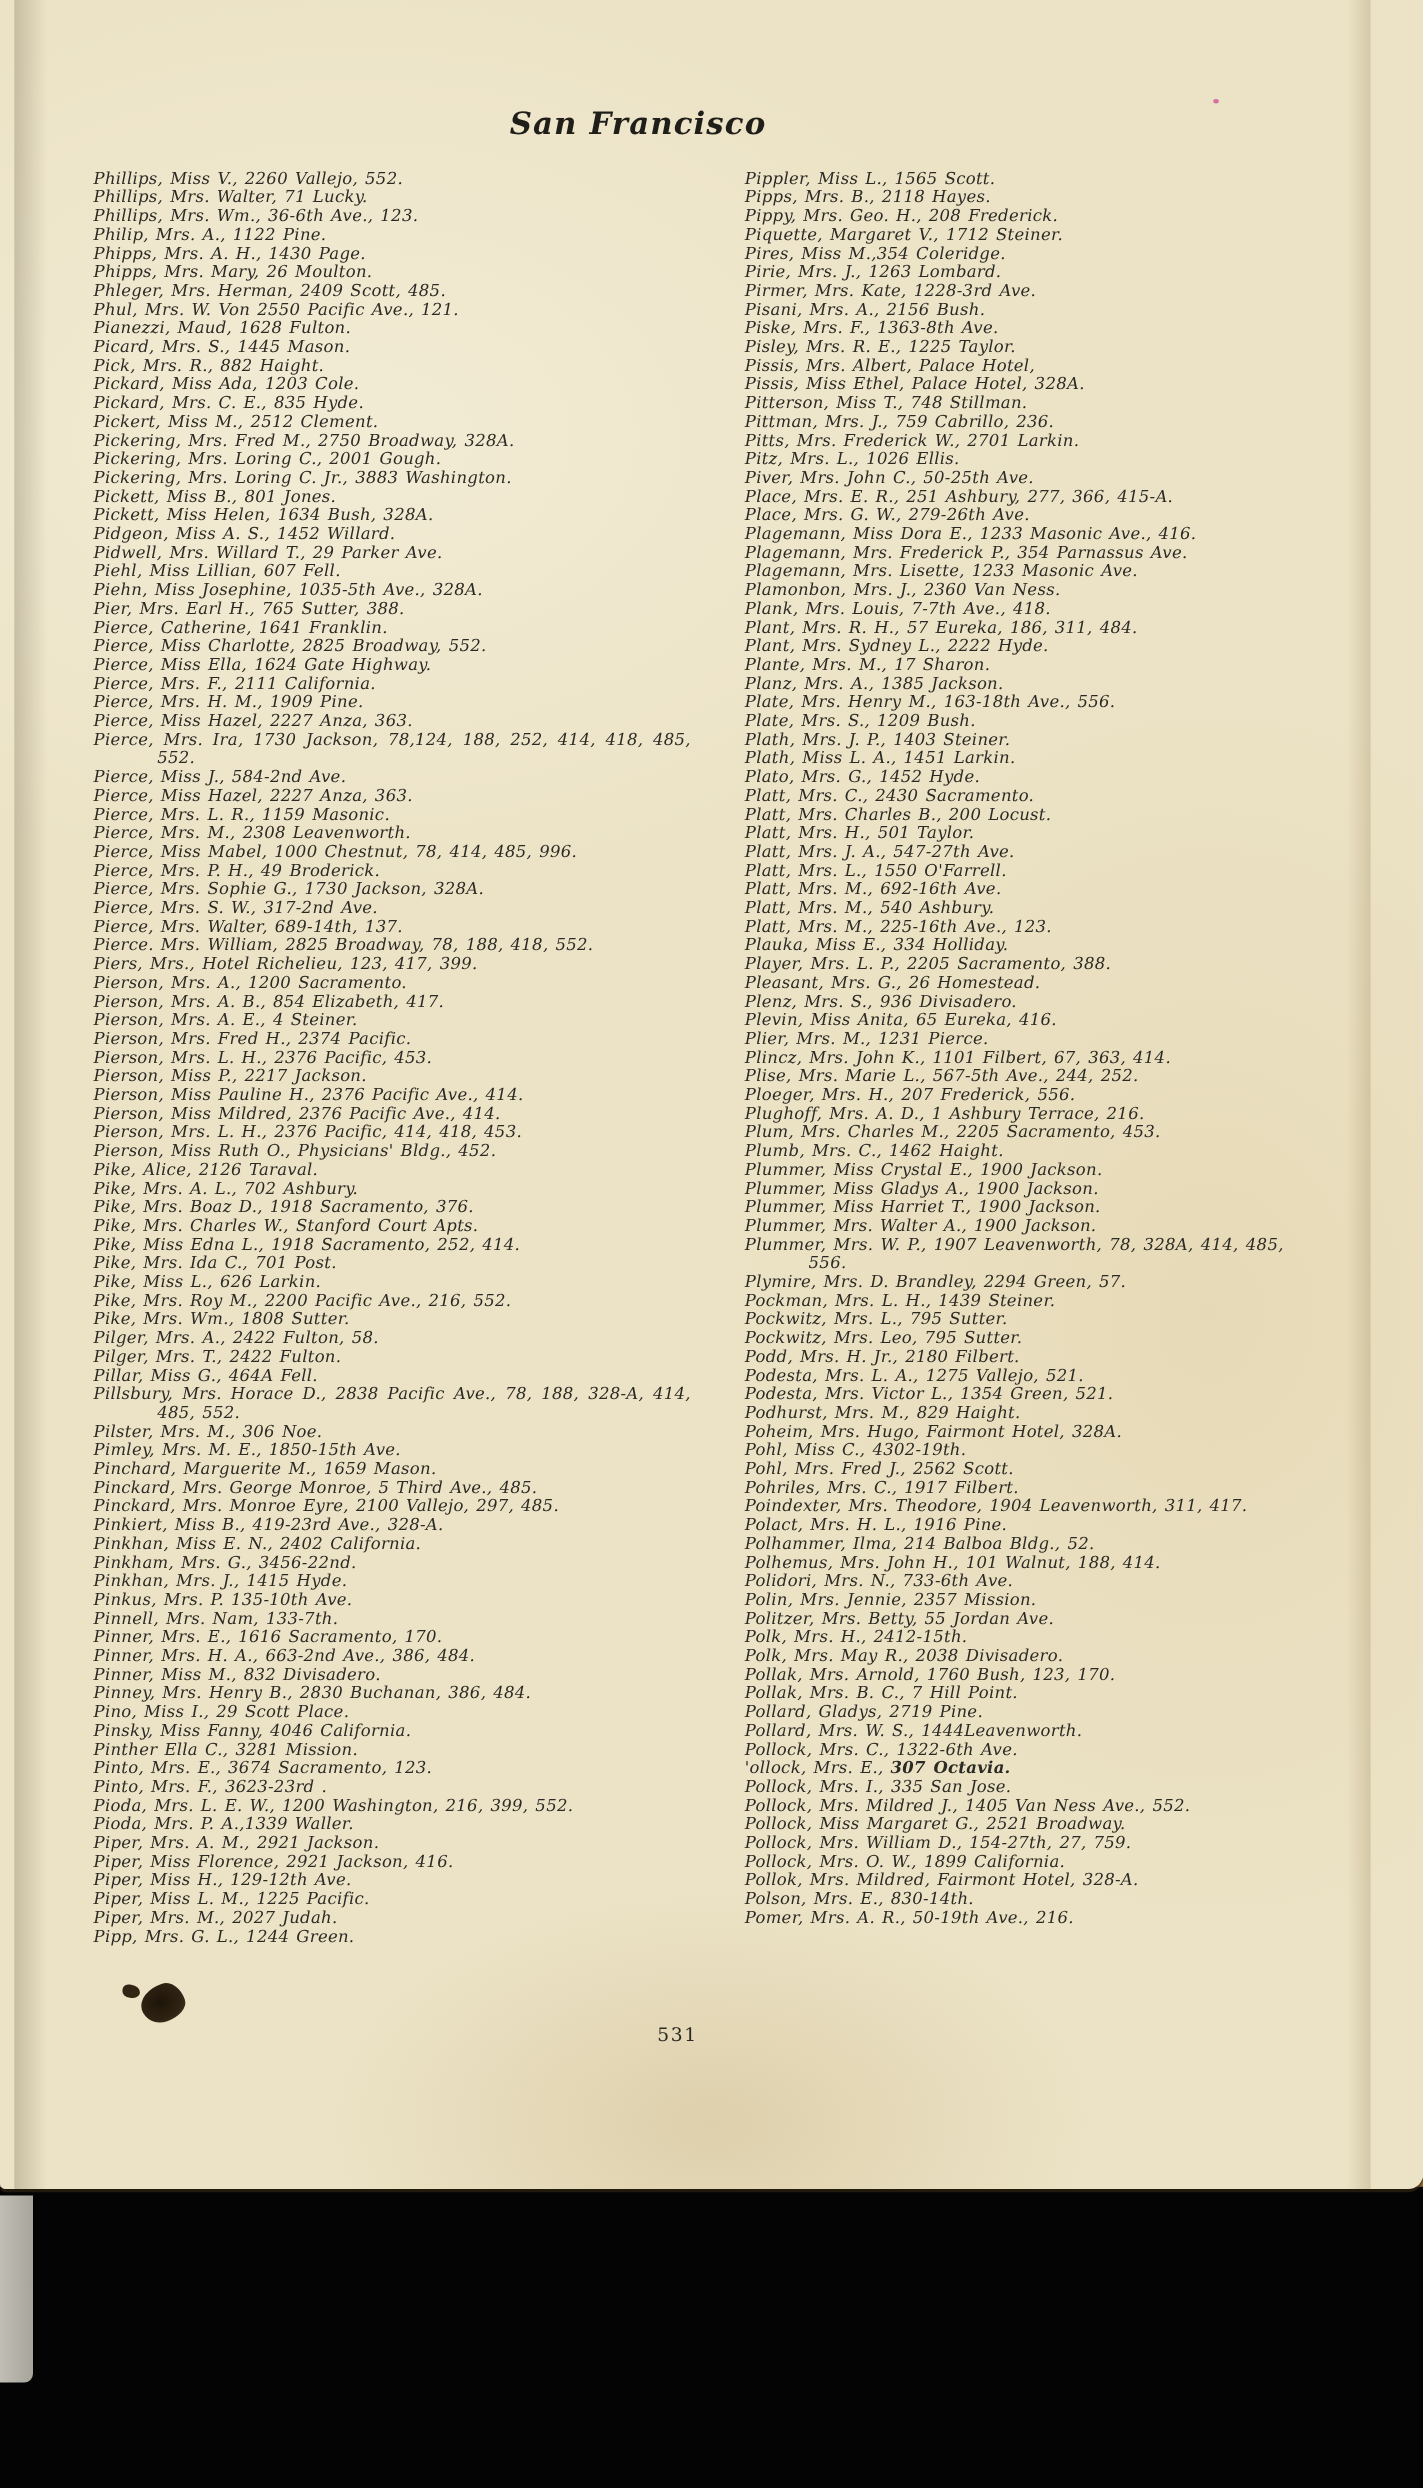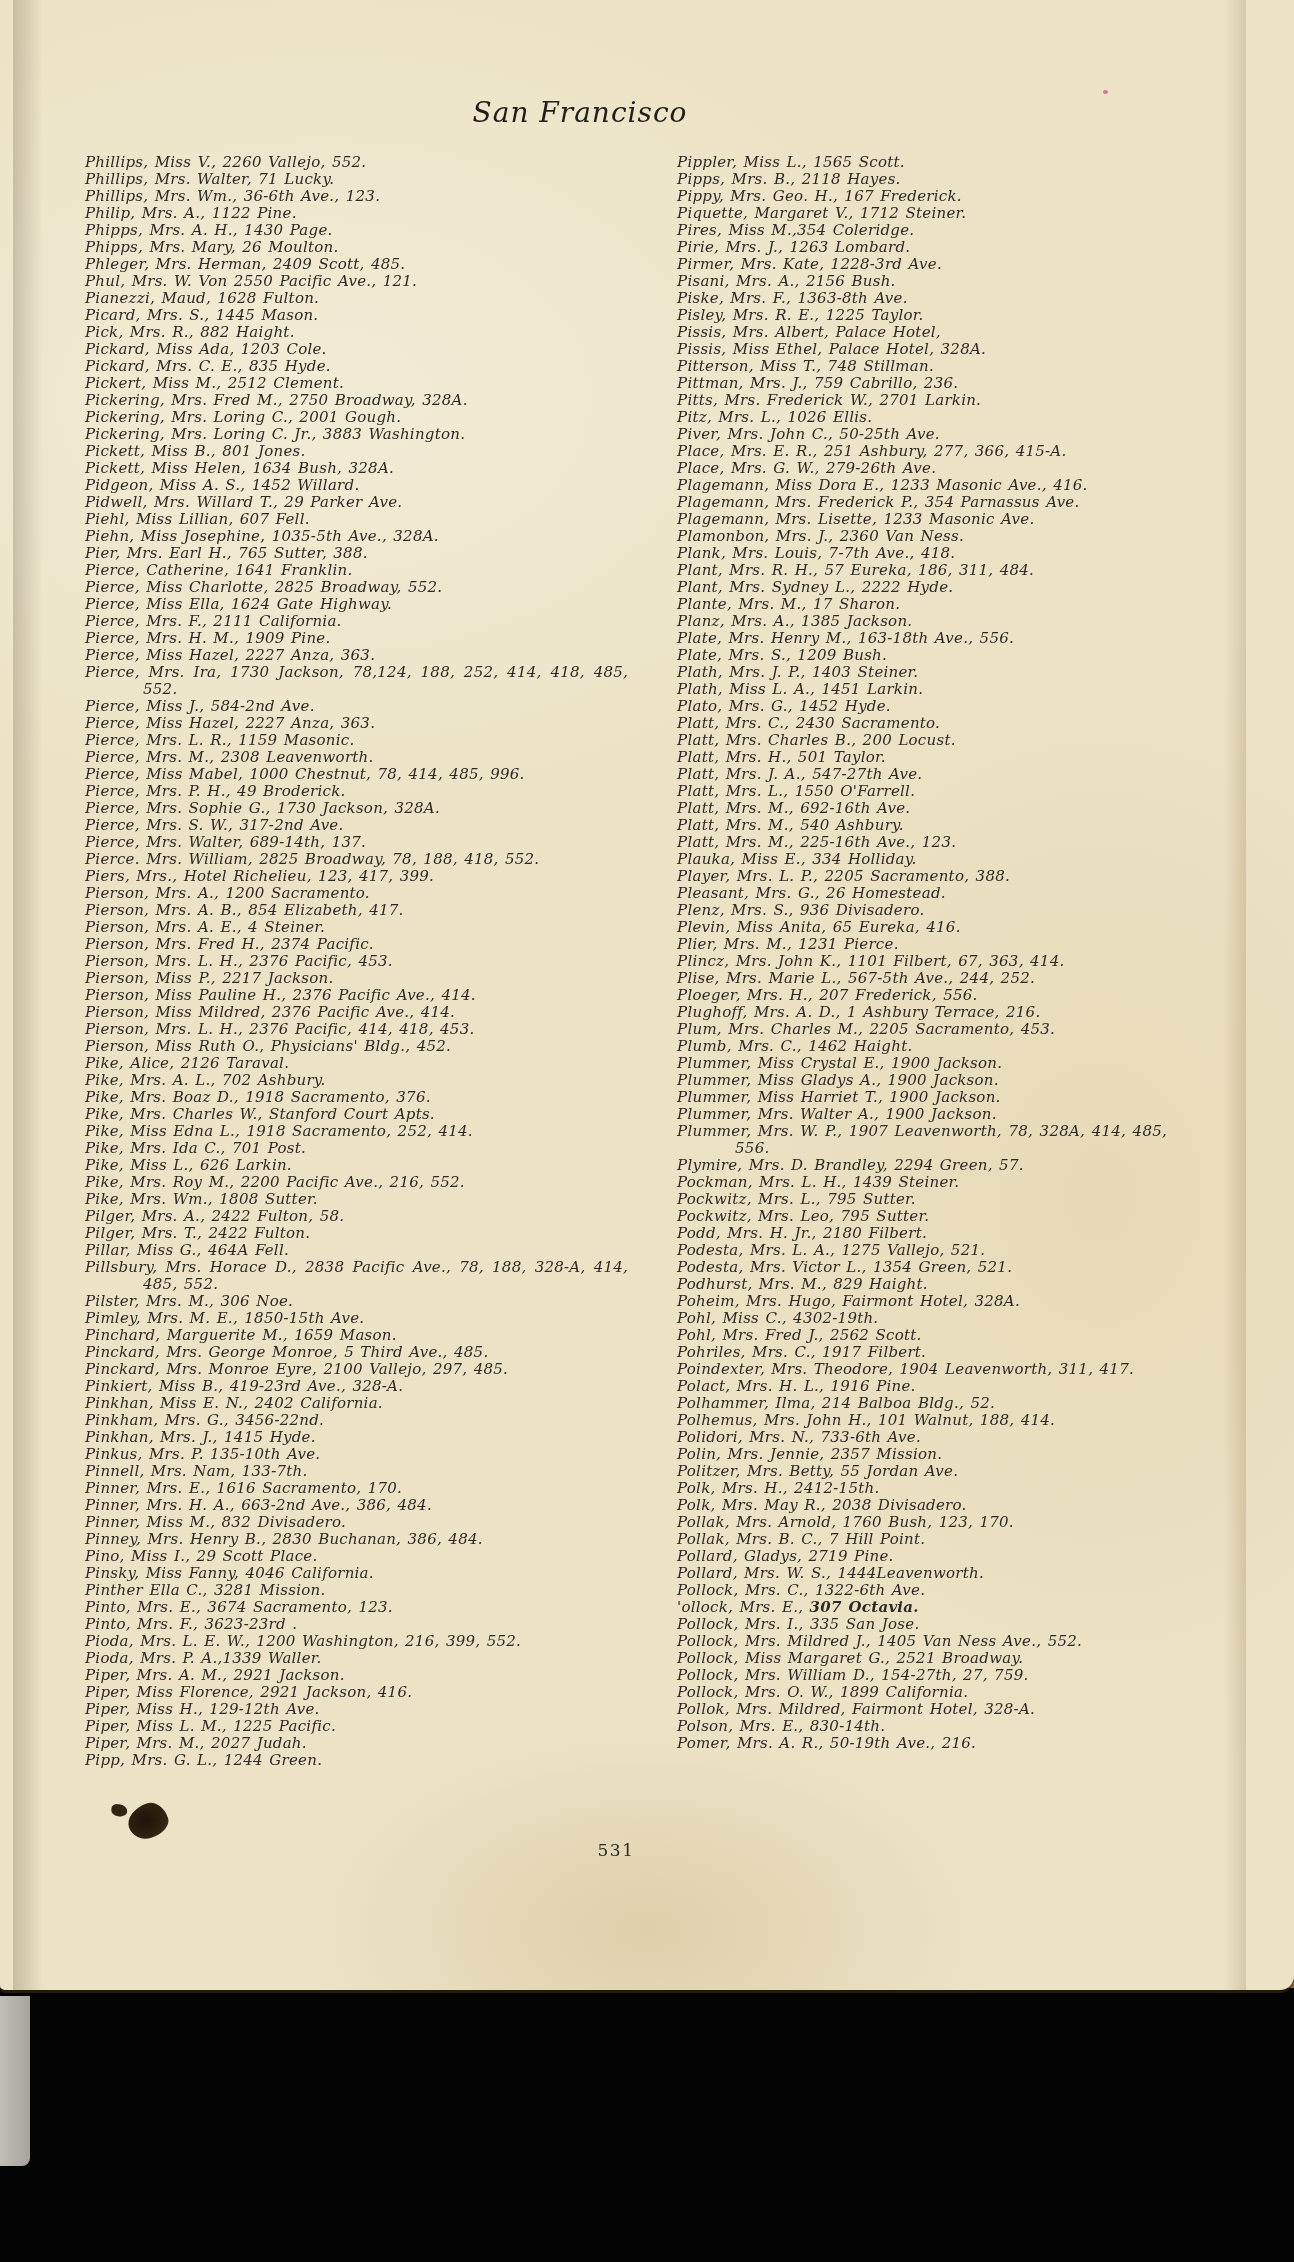--- a/index.html
+++ b/index.html
@@ -41,21 +41,21 @@
     position:absolute; left:0; top:1988px; width:1294px; height:274px;
     background:#040404;
   }
   .bottom-gray {
     position:absolute; left:0; top:1996px; width:30px; height:170px;
     background:linear-gradient(90deg,#c0beb6,#a7a49a); border-radius:0 0 8px 0;
   }
   .title {
     position:absolute; left:0; top:96px; width:1160px; margin:0;
     text-align:center;
-    font-style:italic; font-weight:normal; font-size:28px; letter-spacing:1px;
+    font-style:italic; font-weight:bold; font-size:28px; letter-spacing:1px;
     color:#1f1e19;
   }
   .columns {
     position:absolute; left:85px; top:154px; width:1082px;
     display:flex; gap:13px;
     color:#2c2a24;
     font-size:15px; line-height:17px;
     letter-spacing:.25px; word-spacing:1.4px;
   }
   .col { width:562px;font-style:italic; }
@@ -189,21 +189,21 @@
           <p class="entry">Piper, Mrs. A. M., 2921 Jackson.</p>
           <p class="entry">Piper, Miss Florence, 2921 Jackson, 416.</p>
           <p class="entry">Piper, Miss H., 129-12th Ave.</p>
           <p class="entry">Piper, Miss L. M., 1225 Pacific.</p>
           <p class="entry">Piper, Mrs. M., 2027 Judah.</p>
           <p class="entry">Pipp, Mrs. G. L., 1244 Green.</p>
         </div>
       <div class="col right">
           <p class="entry">Pippler, Miss L., 1565 Scott.</p>
           <p class="entry">Pipps, Mrs. B., 2118 Hayes.</p>
-          <p class="entry">Pippy, Mrs. Geo. H., 167 Frederick.</p>
+          <p class="entry">Pippy, Mrs. Geo. H., 208 Frederick.</p>
           <p class="entry">Piquette, Margaret V., 1712 Steiner.</p>
           <p class="entry">Pires, Miss M.,354 Coleridge.</p>
           <p class="entry">Pirie, Mrs. J., 1263 Lombard.</p>
           <p class="entry">Pirmer, Mrs. Kate, 1228-3rd Ave.</p>
           <p class="entry">Pisani, Mrs. A., 2156 Bush.</p>
           <p class="entry">Piske, Mrs. F., 1363-8th Ave.</p>
           <p class="entry">Pisley, Mrs. R. E., 1225 Taylor.</p>
           <p class="entry">Pissis, Mrs. Albert, Palace Hotel,</p>
           <p class="entry">Pissis, Miss Ethel, Palace Hotel, 328A.</p>
           <p class="entry">Pitterson, Miss T., 748 Stillman.</p>

